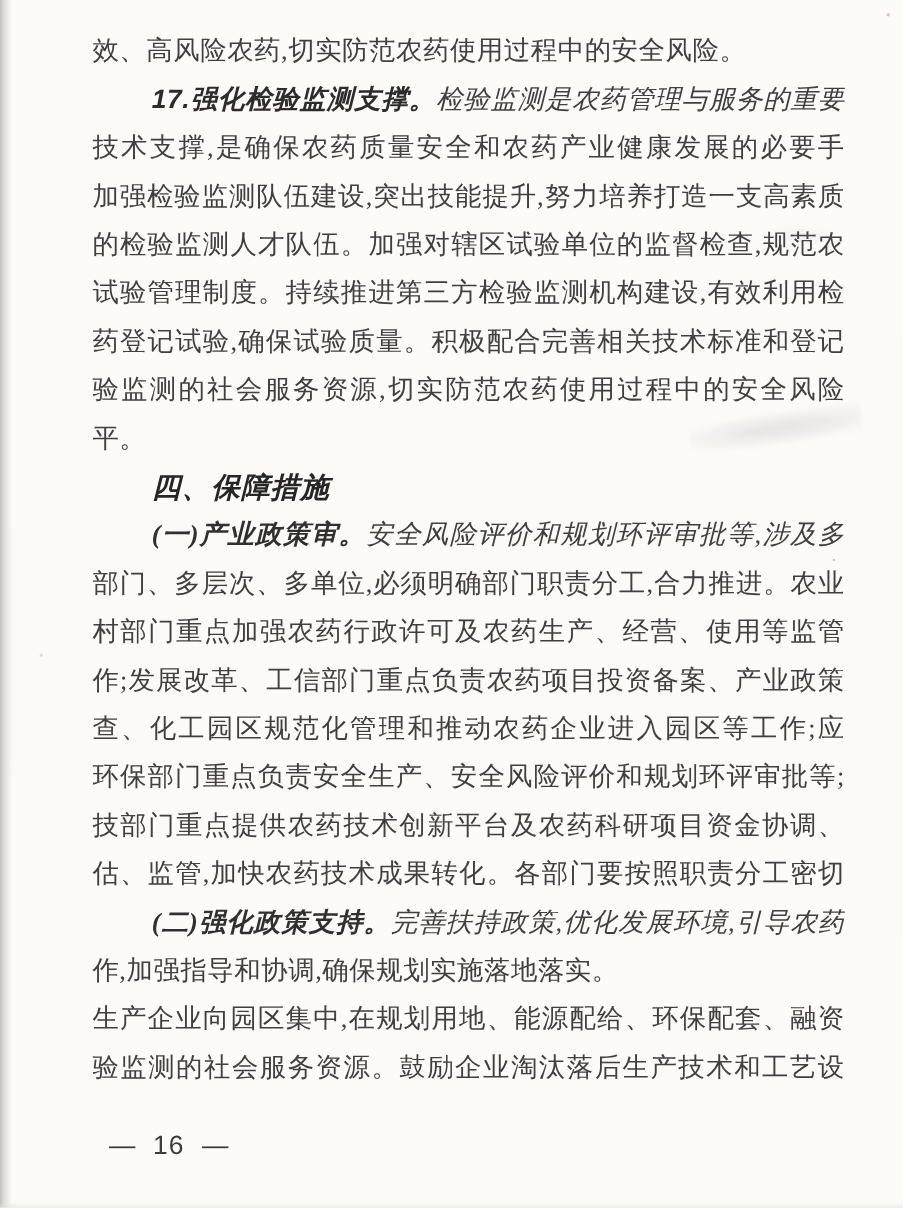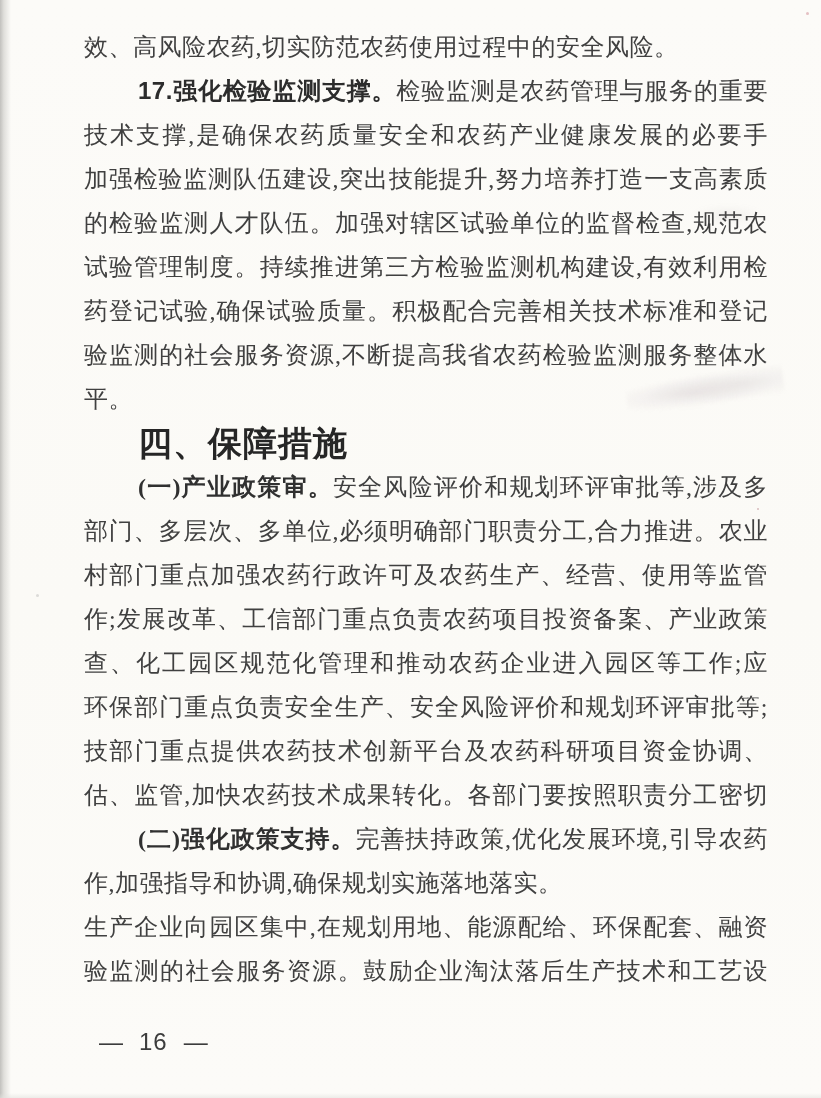--- a/index.html
+++ b/index.html
@@ -46,34 +46,34 @@
     line-height: 44px;
     white-space: nowrap;
   }
   .fill {
     white-space: normal;
     text-align: justify;
     text-align-last: justify;
     text-justify: inter-character;
     overflow: hidden;
   }
-  .indent { padding-left: 54px; }
+  .indent { padding-left: 54px; font-style: italic; }
   .lead-hei {
     font-weight: 700;
     font-family: "Liberation Sans", "DejaVu Sans", sans-serif;
     color: #2c2c2c;
   }
   .lead-kai {
     font-weight: 700;
     color: #303030;
   }
   .heading-line {
     font-weight: 700;
     font-family: "Liberation Sans", "DejaVu Sans", sans-serif;
-    font-size: 34px;
+    font-size: 26px;
     color: #262626;
     letter-spacing: 1px;
   }
   .footer {
     position: absolute;
     left: 99px;
     top: 1020px;
     height: 44px;
     line-height: 44px;
     font-size: 24px;
@@ -117,21 +117,21 @@
 
     <div class="line">效、高风险农药,切实防范农药使用过程中的安全风险。</div>
 
     <div class="line fill indent"><span class="lead-hei">17.强化检验监测支撑。</span><span>检验监测是农药管理与服务的重要</span></div>
 
     <div class="line fill">技术支撑,是确保农药质量安全和农药产业健康发展的必要手段。</div>
     <div class="line fill">加强检验监测队伍建设,突出技能提升,努力培养打造一支高素质</div>
     <div class="line fill">的检验监测人才队伍。加强对辖区试验单位的监督检查,规范农</div>
     <div class="line fill">试验管理制度。持续推进第三方检验监测机构建设,有效利用检</div>
     <div class="line fill">药登记试验,确保试验质量。积极配合完善相关技术标准和登记</div>
-    <div class="line fill">验监测的社会服务资源,不断提高我省农药检验监测服务整体水</div>
+    <div class="line fill">验监测的社会服务资源,切实防范农药使用过程中的安全风险</div>
     <div class="line">平。</div>
 
     <div class="line heading-line indent">四、保障措施</div>
 
     <div class="line fill indent"><span class="lead-kai">(一)产业政策审。</span><span>安全风险评价和规划环评审批等,涉及多</span></div>
 
     <div class="line fill">部门、多层次、多单位,必须明确部门职责分工,合力推进。农业农</div>
     <div class="line fill">村部门重点加强农药行政许可及农药生产、经营、使用等监管工</div>
     <div class="line fill">作;发展改革、工信部门重点负责农药项目投资备案、产业政策审</div>
     <div class="line fill">查、化工园区规范化管理和推动农药企业进入园区等工作;应急、</div>

